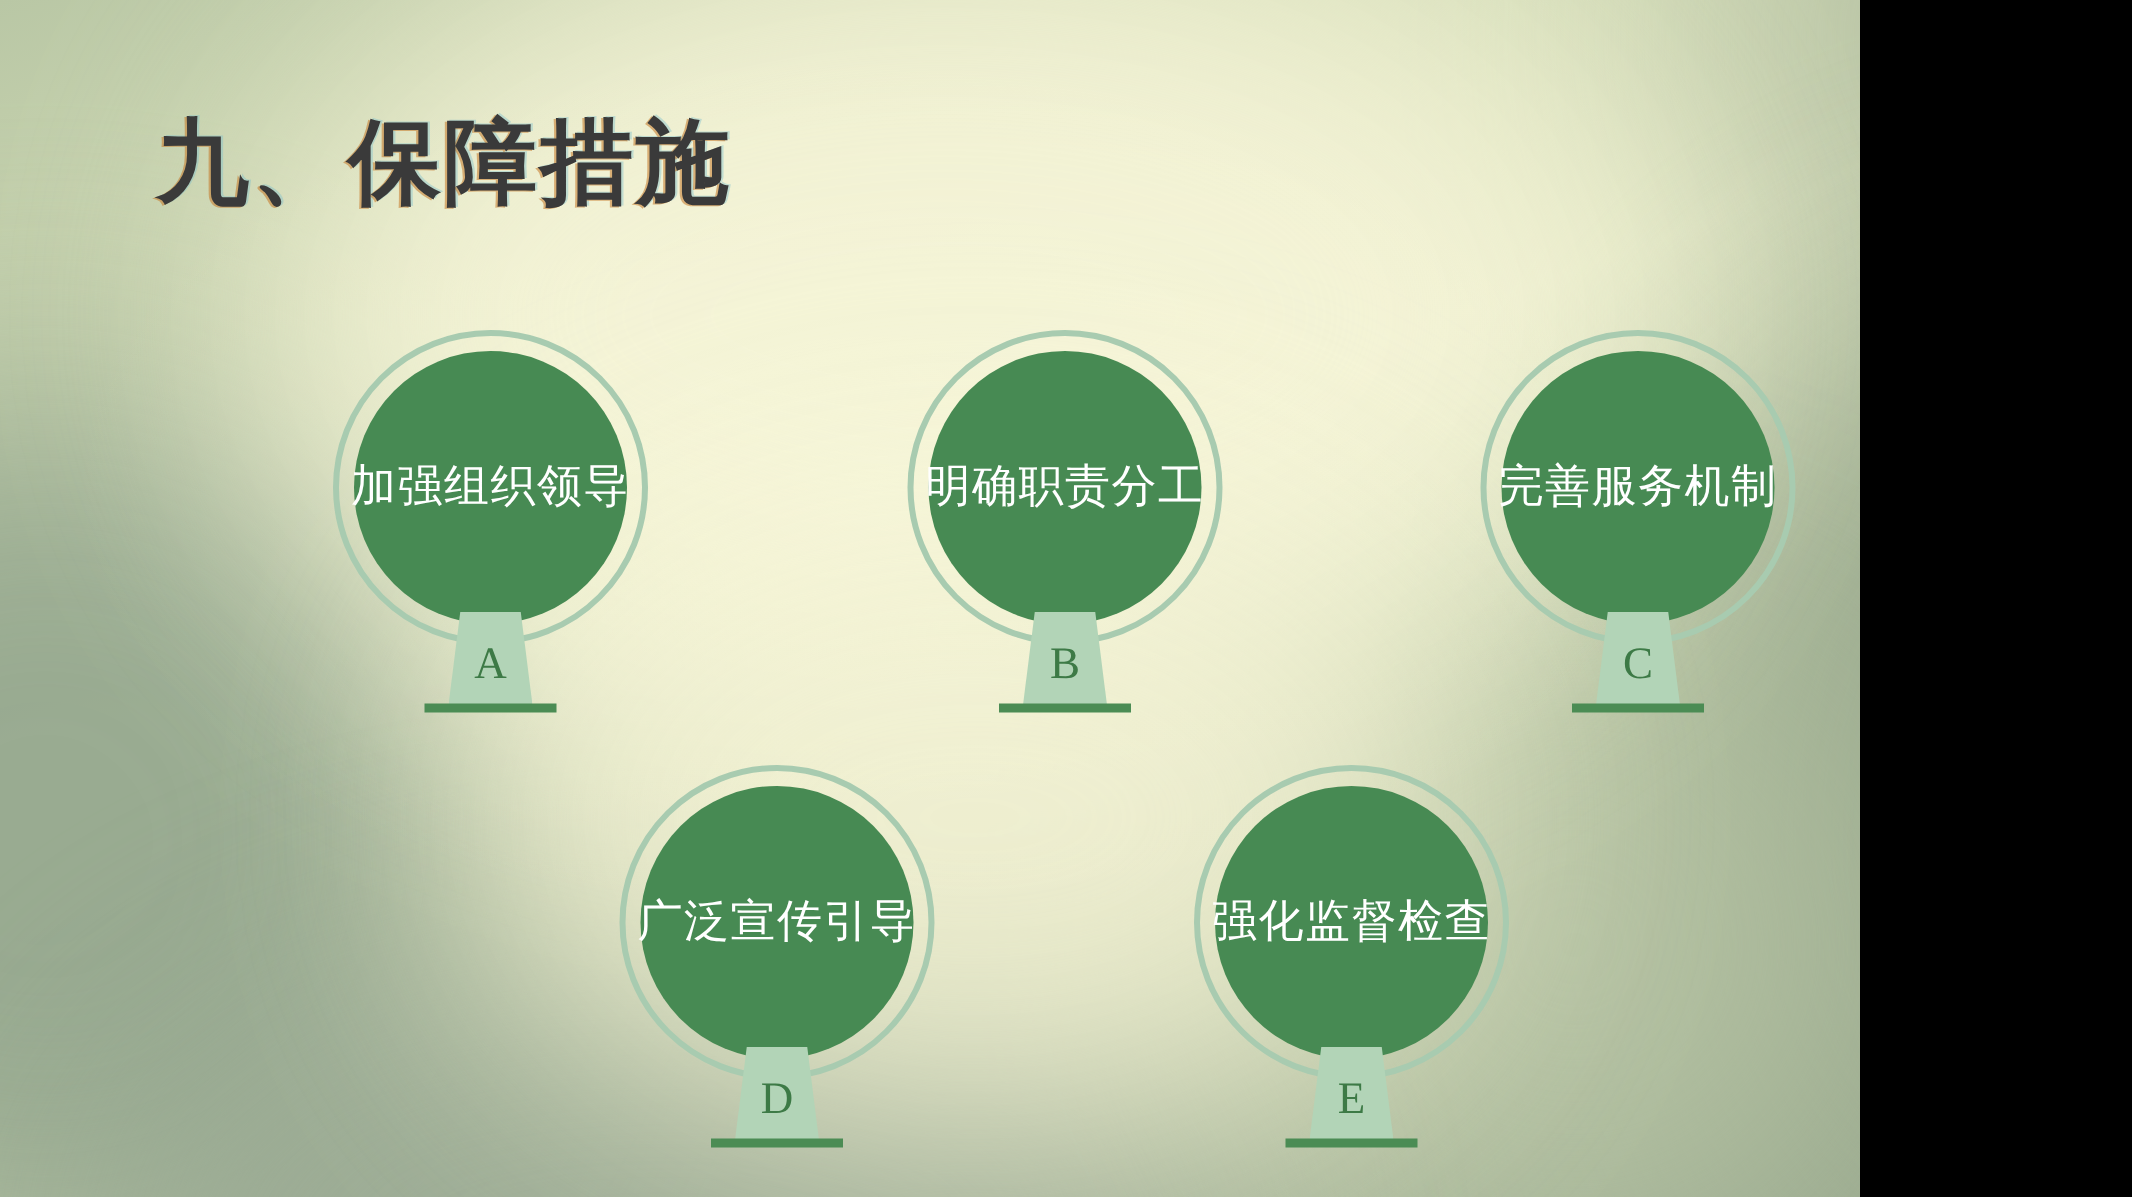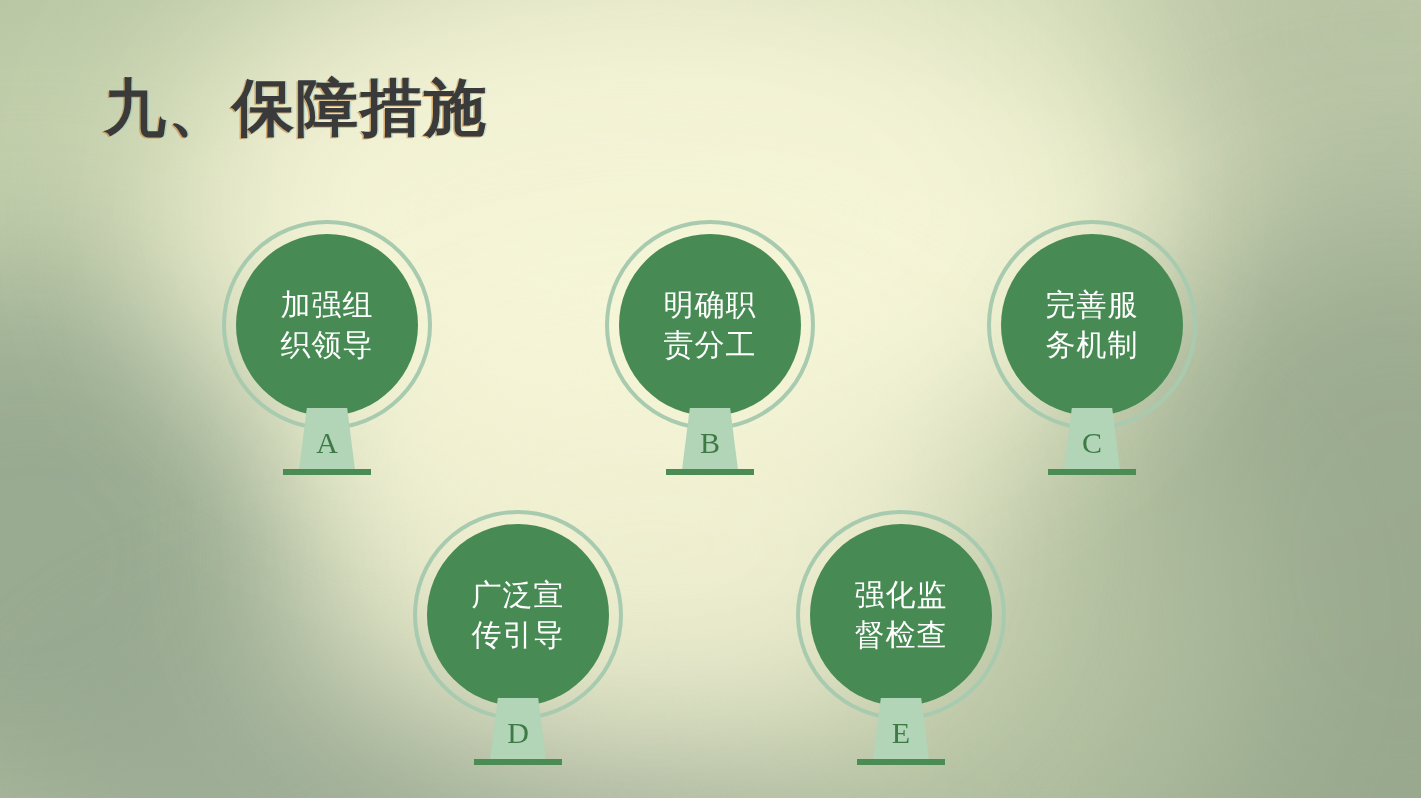--- a/index.html
+++ b/index.html
@@ -3,25 +3,26 @@
 <meta charset="utf-8">
 <style>
   html, body {
     margin: 0;
     padding: 0;
     background: #000;
   }
 
   #slide {
     position: relative;
-    width: 1421px;
+    width: 1218px;
     height: 798px;
     overflow: hidden;
     font-family: "Liberation Sans", "DejaVu Sans", sans-serif;
     background: #d8dfc2;
+    padding-left: 22px;
   }
 
   
   .bg-layer {
     position: absolute;
     inset: 0;
     pointer-events: none;
   }
 
   .bg-base {
@@ -127,21 +128,21 @@
     background: #478a53;
   }
 
   .tree-label {
     position: absolute;
     left: 14px;
     top: 14px;
     width: 182px;
     height: 182px;
     display: flex;
-    flex-direction: column;
+    flex-direction: row;
     align-items: center;
     justify-content: center;
     color: #ffffff;
     font-size: 30px;
     line-height: 1.35;
     letter-spacing: 1px;
     white-space: nowrap;
   }
 
   .tree-trunk {

